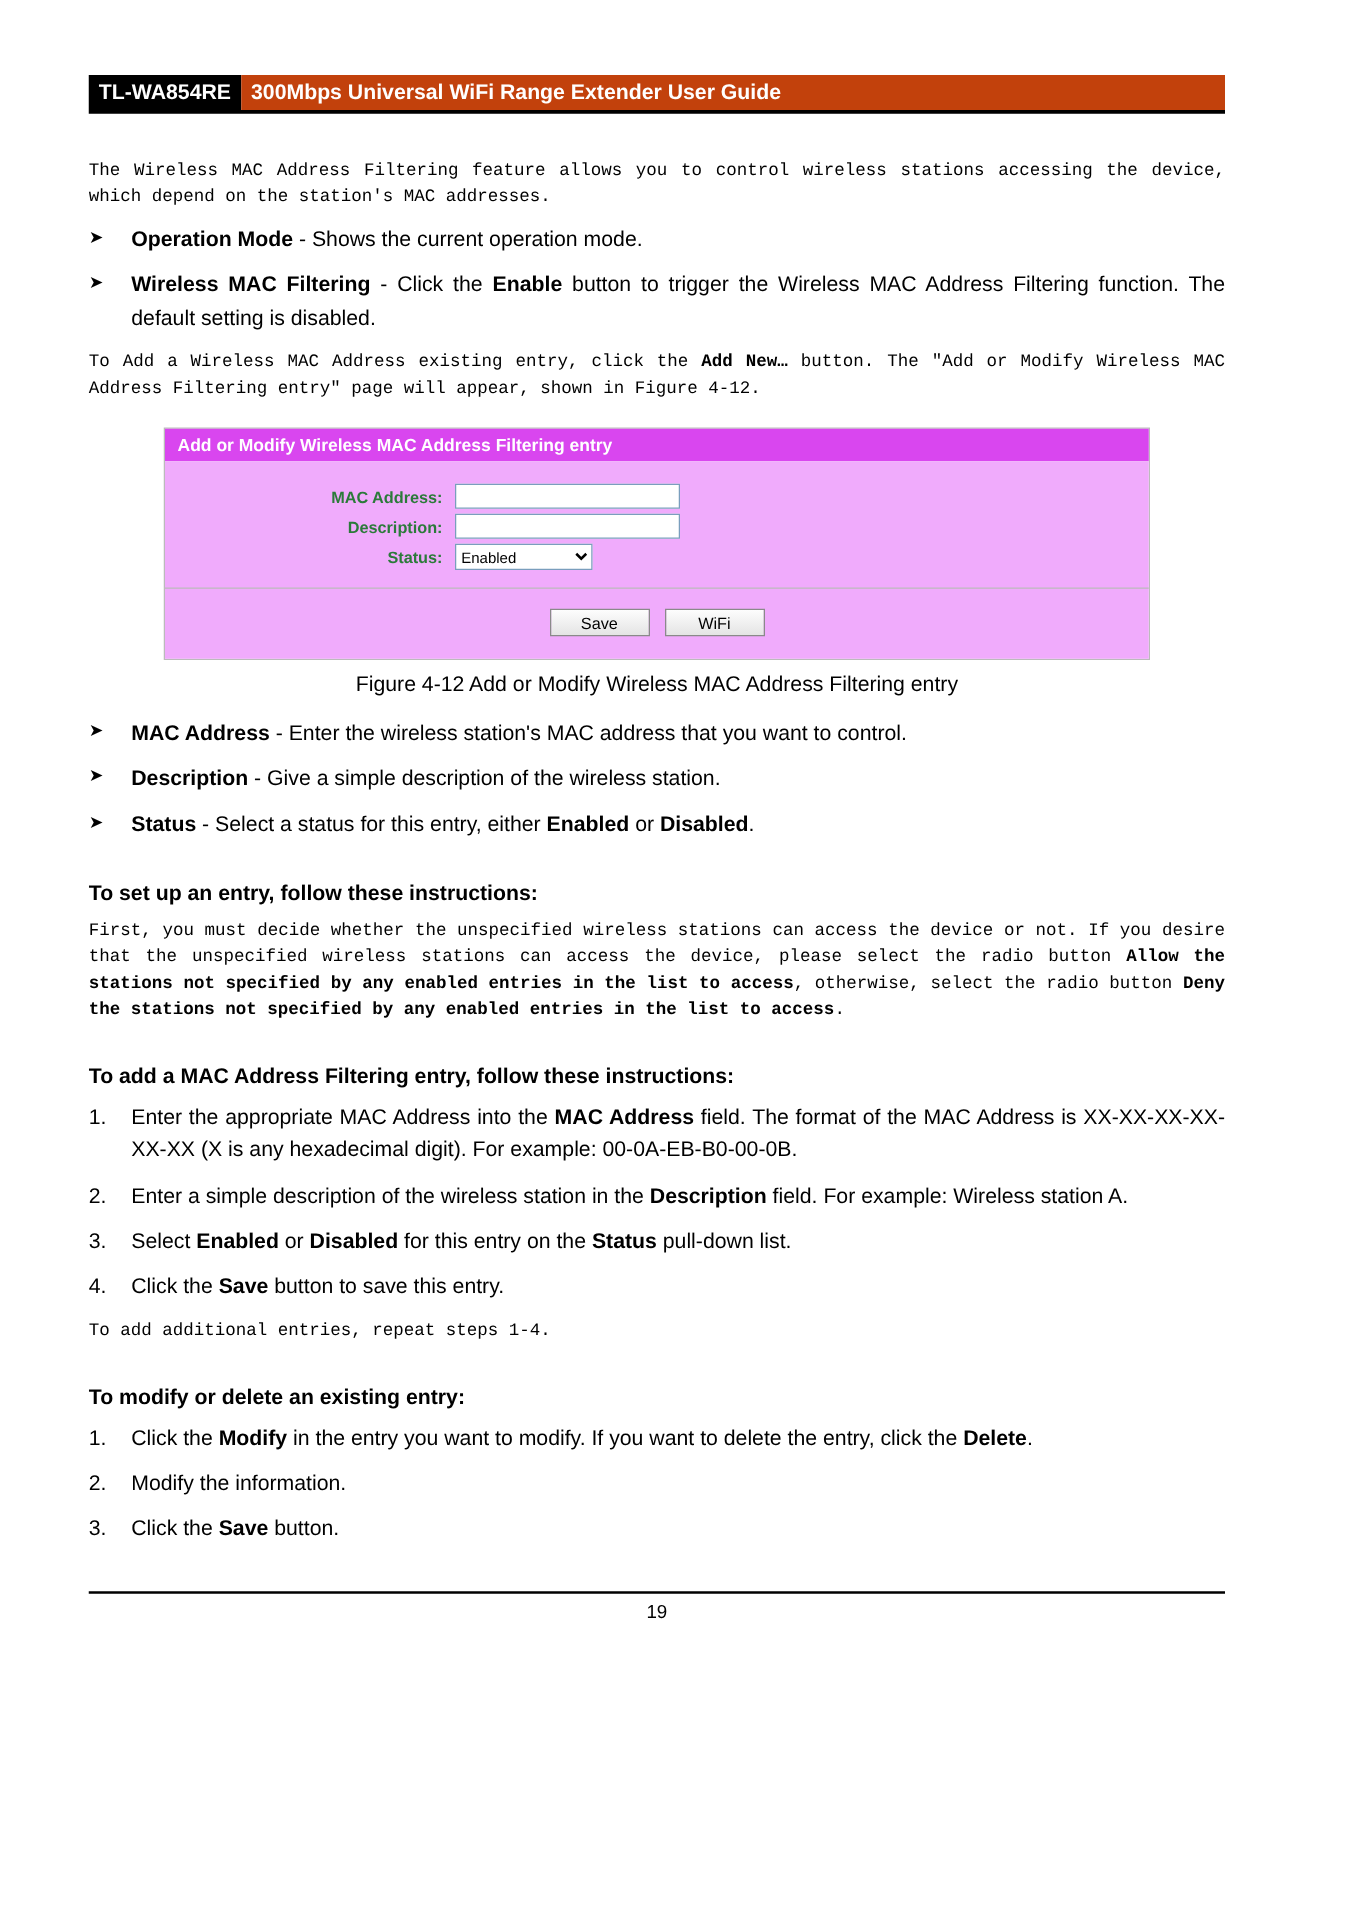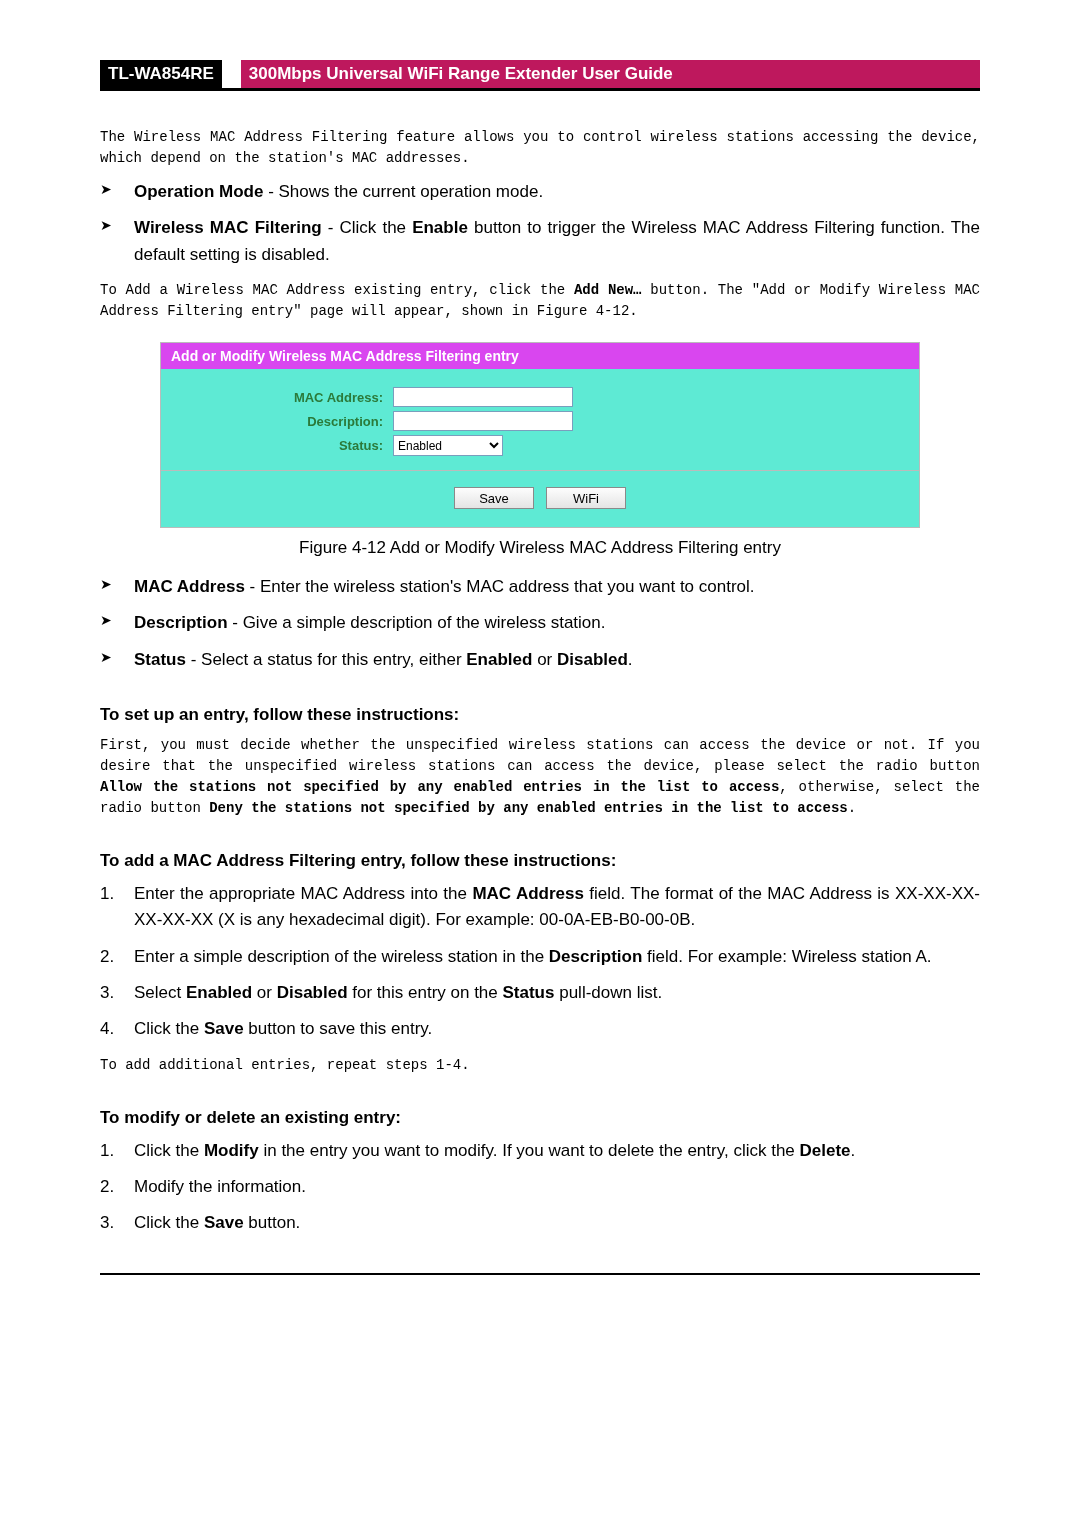--- a/index.html
+++ b/index.html
@@ -1,28 +1,28 @@
 <!DOCTYPE html>
 <html><head>
   <meta charset="utf-8">
   <style>
     * { box-sizing: border-box; margin: 0; padding: 0; }
     body { font-family: Arial, Helvetica, sans-serif; background: #fff; width: 1080px; margin: 0 auto; }
-    .page { padding: 60px 100px 40px 100px; }
+    .page { padding: 60px 100px 40px 71px; }
     .hdr { display: flex; align-items: stretch; border-bottom: 3px solid #000; margin-bottom: 36px; }
     .hdr-model { background: #000; color: #fff; font-weight: bold; padding: 4px 8px; font-size: 17px; }
-    .hdr-title { flex: 1; background: #be185d; color: #fff; font-weight: bold; padding: 4px 8px; font-size: 17px; margin-left: 19px; }
+    .hdr-title { flex: 1; background: #c2410c; color: #fff; font-weight: bold; padding: 4px 8px; font-size: 17px; margin-left: 0; }
     .body-text { font-size: 14px; line-height: 1.5; text-align: justify; margin-bottom: 8px; font-family: Liberation Mono, monospace; }
     .bullet-list { list-style: none; margin-bottom: 12px; }
     .bullet-list li { display: flex; align-items: flex-start; margin: 10px 0; font-size: 17px; line-height: 1.55; text-align: justify; }
     .bullet-list li .arrow { width: 34px; flex-shrink: 0; font-size: 14px; }
     .bullet-list li .content { flex: 1; }
     .figure-wrap { margin: 20px 60px 10px 60px; border: 1px solid #bbb; }
     .fig-header { background: #d946ef; color: #fff; font-weight: bold; font-size: 14px; padding: 5px 10px; }
-    .fig-body { background: #5eead4; padding: 14px 12px 6px 12px; }
+    .fig-body { background: #f0abfc; padding: 14px 12px 6px 12px; }
     .form-row { display: flex; align-items: center; margin: 4px 0; }
     .form-row .lbl { width: 220px; text-align: right; font-weight: bold; color: #2b7a3a; font-size: 13px; padding-right: 10px; }
     .form-row input[type=text] { width: 180px; height: 20px; border: 1px solid #7a9ebd; font-size: 12px; background: #fff; }
     .form-row select { width: 110px; height: 21px; border: 1px solid #7a9ebd; font-size: 12px; background: #fff; }
     .fig-sep { border: none; border-top: 1px solid #bbb; margin: 14px -12px 12px -12px; }
     .fig-btns { display: flex; justify-content: center; gap: 12px; padding: 4px 0 12px 0; }
     .fig-btns button { width: 80px; height: 22px; font-size: 13px; border: 1px solid #8a8a8a; background: linear-gradient(#fdfdfd,#e4e4e4); cursor: pointer; }
     .caption { text-align: center; font-size: 17px; margin: 4px 0 16px 0; }
     .section-title { font-weight: bold; font-size: 17px; margin: 32px 0 10px 0; }
     .num-list { list-style: none; margin-bottom: 12px; }
@@ -160,14 +160,15 @@
     </li>
     <li>
       <span class="num">3.</span>
       <span class="content">
         <span>Click the </span><b>Save</b><span> button.</span>
       </span>
     </li>
   </ol>
 
   <hr class="footer-sep">
+  <p class="page-num">19</p>
 
 </div>
 
 </body></html>

